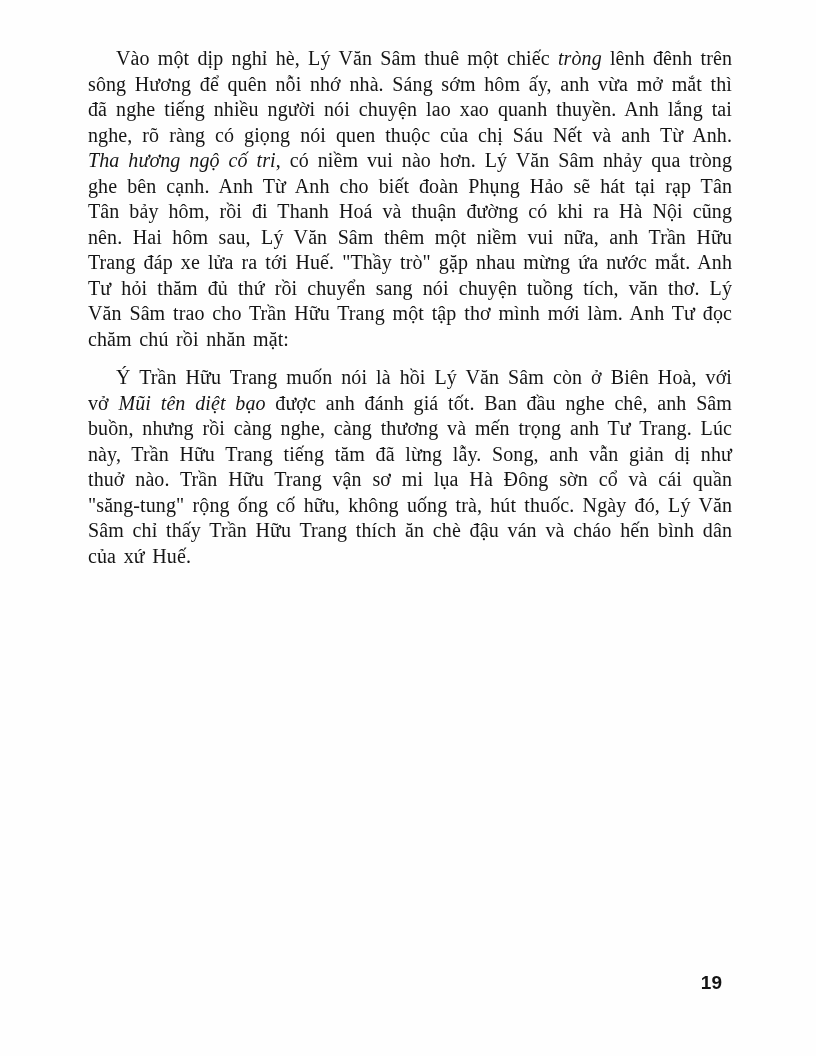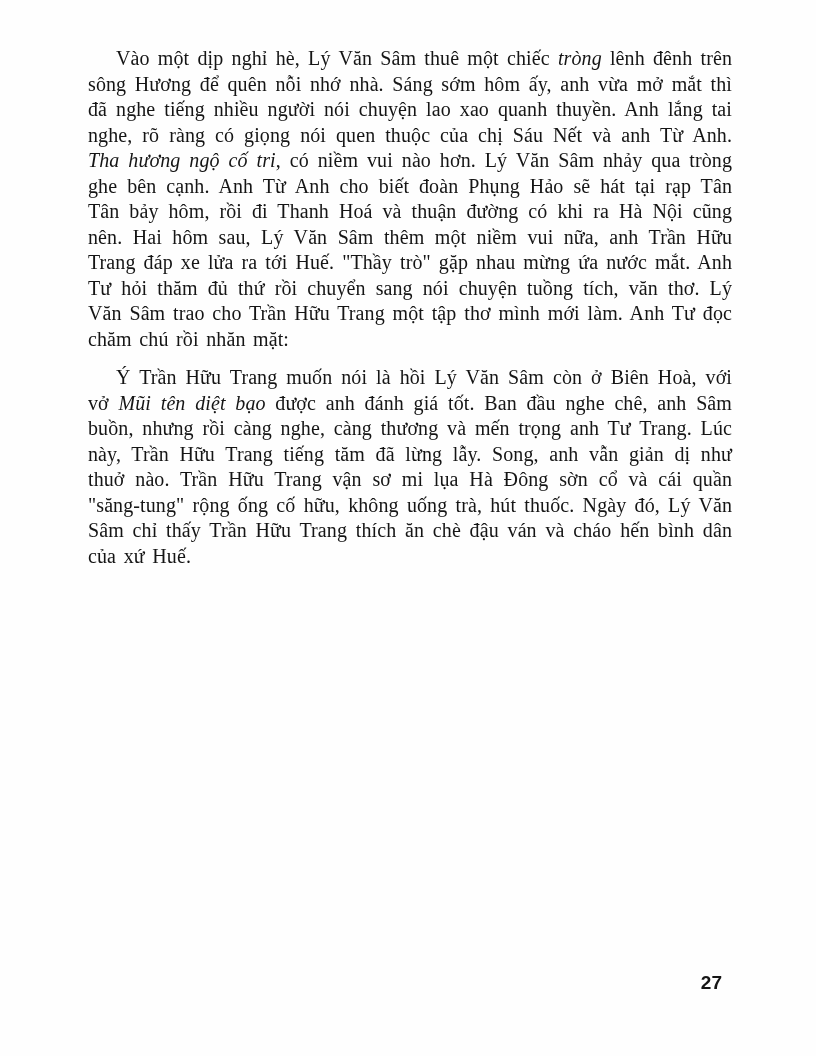--- a/index.html
+++ b/index.html
@@ -46,14 +46,14 @@
   }
 </style>
 </head>
 <body>
 
 <div class="page">
   <div class="text-block">
       <p class="para"><span>Vào một dịp nghỉ hè, Lý Văn Sâm thuê một chiếc </span><i>tròng</i><span> lênh đênh trên sông Hương để quên nỗi nhớ nhà. Sáng sớm hôm ấy, anh vừa mở mắt thì đã nghe tiếng nhiều người nói chuyện lao xao quanh thuyền. Anh lắng tai nghe, rõ ràng có giọng nói quen thuộc của chị Sáu Nết và anh Từ Anh. </span><i>Tha hương ngộ cố tri</i><span>, có niềm vui nào hơn. Lý Văn Sâm nhảy qua tròng ghe bên cạnh. Anh Từ Anh cho biết đoàn Phụng Hảo sẽ hát tại rạp Tân Tân bảy hôm, rồi đi Thanh Hoá và thuận đường có khi ra Hà Nội cũng nên. Hai hôm sau, Lý Văn Sâm thêm một niềm vui nữa, anh Trần Hữu Trang đáp xe lửa ra tới Huế. "Thầy trò" gặp nhau mừng ứa nước mắt. Anh Tư hỏi thăm đủ thứ rồi chuyển sang nói chuyện tuồng tích, văn thơ. Lý Văn Sâm trao cho Trần Hữu Trang một tập thơ mình mới làm. Anh Tư đọc chăm chú rồi nhăn mặt:</span></p>
       <p class="para"><span>Ý Trần Hữu Trang muốn nói là hồi Lý Văn Sâm còn ở Biên Hoà, với vở </span><i>Mũi tên diệt bạo</i><span> được anh đánh giá tốt. Ban đầu nghe chê, anh Sâm buồn, nhưng rồi càng nghe, càng thương và mến trọng anh Tư Trang. Lúc này, Trần Hữu Trang tiếng tăm đã lừng lẫy. Song, anh vẫn giản dị như thuở nào. Trần Hữu Trang vận sơ mi lụa Hà Đông sờn cổ và cái quần "săng-tung" rộng ống cố hữu, không uống trà, hút thuốc. Ngày đó, Lý Văn Sâm chỉ thấy Trần Hữu Trang thích ăn chè đậu ván và cháo hến bình dân của xứ Huế.</span></p>
     </div>
-  <div class="page-number">27</div>
+  <div class="page-number">19</div>
 </div>
 
 </body></html>

